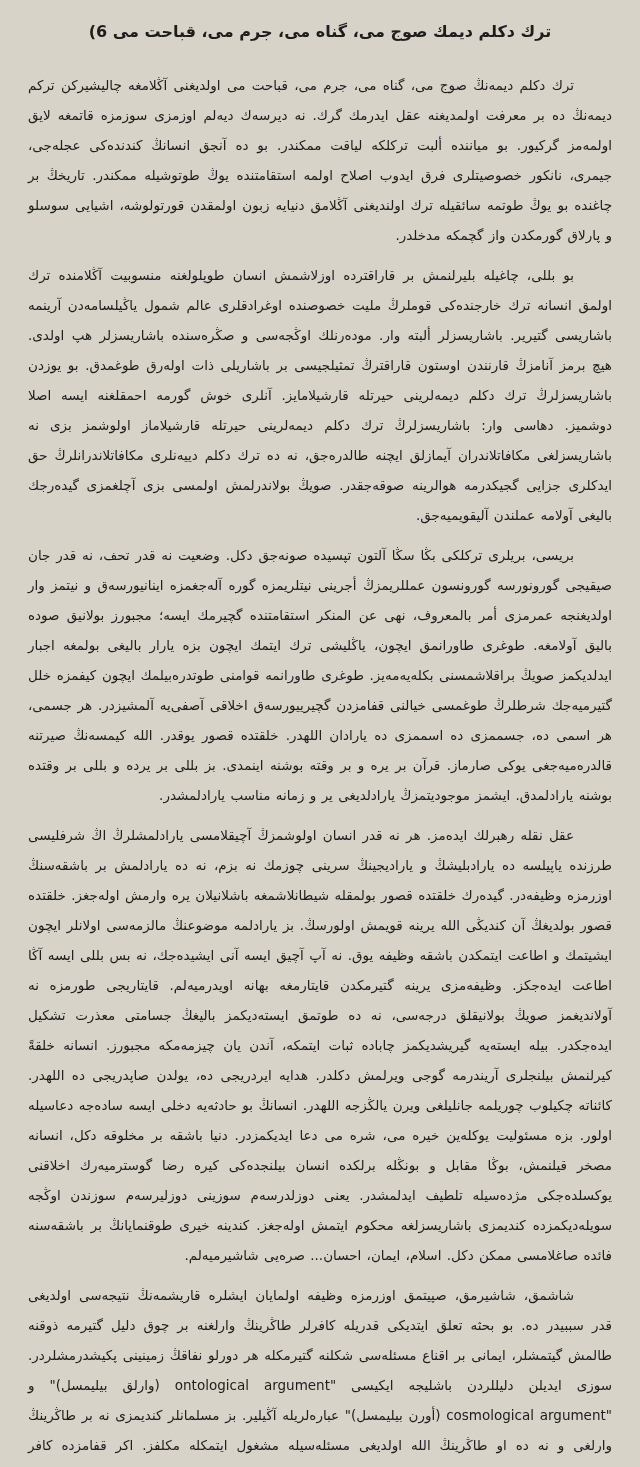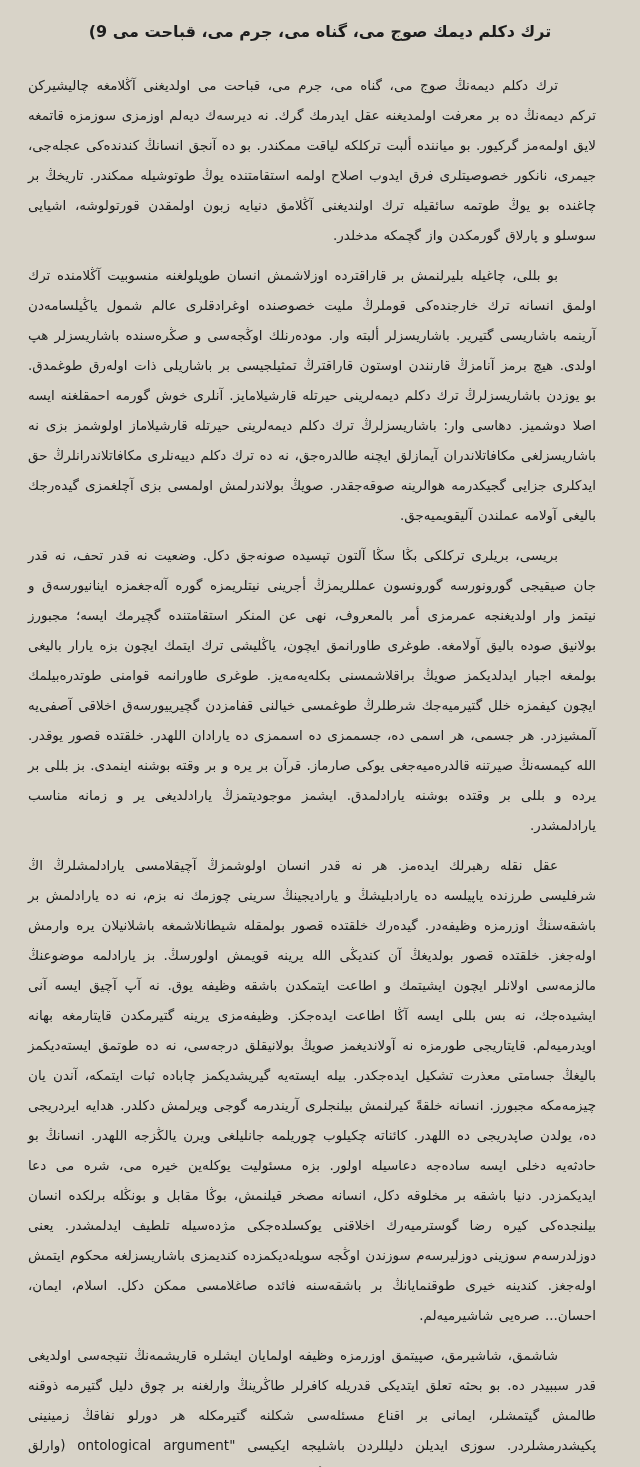--- a/index.html
+++ b/index.html
@@ -27,28 +27,28 @@
     text-align:center;
     margin:4px 0 26px 0;
     line-height:1.5;
   }
   p.body-par{
     font-size:13.5px;
     line-height:30px;
     text-align:justify;
     text-justify:inter-word;
     text-indent:38px;
-    margin:0 16px 10px 0;
+    margin:0 0 10px 0;
     word-spacing:1px;
   }
 </style>
 </head>
 <body>
 
 <div class="page">
-  <h1 class="title">ترك دكلم ديمك صوج مى، گناه مى، جرم مى، قباحت مى 9)</h1>
+  <h1 class="title">ترك دكلم ديمك صوج مى، گناه مى، جرم مى، قباحت مى 6)</h1>
   <p class="body-par">ترك دكلم ديمه‌نڭ صوج مى، گناه مى، جرم مى، قباحت مى اولديغنى آڭلامغه چاليشيركن تركم ديمه‌نڭ ده بر معرفت اولمديغنه عقل ايدرمك گرك. نه ديرسه‌ك ديه‌لم اوزمزى سوزمزه قاتمغه لايق اولمه‌مز گركيور. بو مياننده ألبت تركلكه لياقت ممكندر. بو ده آنجق انسانڭ كندنده‌كى عجله‌جى، جيمرى، نانكور خصوصيتلرى فرق ايدوب اصلاح اولمه استقامتنده يوڭ طوتوشيله ممكندر. تاريخڭ بر چاغنده بو يوڭ طوتمه سائقيله ترك اولنديغنى آڭلامق دنيايه زبون اولمقدن قورتولوشه، اشيايى سوسلو و پارلاق گورمكدن واز گچمكه مدخلدر.</p>
   <p class="body-par">بو بللى، چاغيله بليرلنمش بر قاراقترده اوزلاشمش انسان طوپلولغنه منسوبيت آڭلامنده ترك اولمق انسانه ترك خارجنده‌كى قوملرڭ مليت خصوصنده اوغرادقلرى عالم شمول ياڭيلسامه‌دن آرينمه باشاريسى گتيرير. باشاريسزلر ألبته وار. موده‌رنلك اوڭجه‌سى و صڭره‌سنده باشاريسزلر هپ اولدى. هيچ برمز آنامزڭ قارنندن اوستون قاراقترڭ تمثيلجيسى بر باشاريلى ذات اوله‌رق طوغمدق. بو يوزدن باشاريسزلرڭ ترك دكلم ديمه‌لرينى حيرتله قارشيلامايز. آنلرى خوش گورمه احمقلغنه ايسه اصلا دوشميز. دهاسى وار: باشاريسزلرڭ ترك دكلم ديمه‌لرينى حيرتله قارشيلاماز اولوشمز بزى نه باشاريسزلغى مكافاتلاندران آيمازلق ايچنه طالدره‌جق، نه ده ترك دكلم دييه‌نلرى مكافاتلاندرانلرڭ حق ايدكلرى جزايى گجيكدرمه هوالرينه صوقه‌جقدر. صويڭ بولاندرلمش اولمسى بزى آچلغمزى گيده‌رجك باليغى آولامه عملندن آليقويميه‌جق.</p>
   <p class="body-par">بريسى، بريلرى تركلكى بڭا سڭا آلتون تپسيده صونه‌جق دكل. وضعيت نه قدر تحف، نه قدر جان صيقيجى گورونورسه گورونسون عمللريمزڭ أجرينى نيتلريمزه گوره آله‌جغمزه اينانيورسه‌ق و نيتمز وار اولديغنجه عمرمزى أمر بالمعروف، نهى عن المنكر استقامتنده گچيرمك ايسه؛ مجبورز بولانيق صوده باليق آولامغه. طوغرى طاورانمق ايچون، ياڭليشى ترك ايتمك ايچون بزه يارار باليغى بولمغه اجبار ايدلديكمز صويڭ براقلاشمسنى بكله‌يه‌مه‌يز. طوغرى طاورانمه قوامنى طوتدره‌بيلمك ايچون كيفمزه خلل گتيرميه‌جك شرطلرڭ طوغمسى خيالنى قفامزدن گچيرييورسه‌ق اخلاقى آصفى‌يه آلمشيزدر. هر جسمى، هر اسمى ده، جسممزى ده اسممزى ده يارادان اللهدر. خلقتده قصور يوقدر. الله كيمسه‌نڭ صيرتنه قالدره‌ميه‌جغى يوكى صارماز. قرآن بر يره و بر وقته بوشنه اينمدى. بز بللى بر يرده و بللى بر وقتده بوشنه يارادلمدق. ايشمز موجوديتمزڭ يارادلديغى ير و زمانه مناسب يارادلمشدر.</p>
   <p class="body-par">عقل نقله رهبرلك ايده‌مز. هر نه قدر انسان اولوشمزڭ آچيقلامسى يارادلمشلرڭ اڭ شرفليسى طرزنده ياپيلسه ده يارادبليشڭ و ياراديجينڭ سرينى چوزمك نه بزم، نه ده يارادلمش بر باشقه‌سنڭ اوزرمزه وظيفه‌در. گيده‌رك خلقتده قصور بولمقله شيطانلاشمغه باشلانيلان يره وارمش اوله‌جغز. خلقتده قصور بولديغڭ آن كنديڭى الله يرينه قويمش اولورسڭ. بز يارادلمه موضوعنڭ مالزمه‌سى اولانلر ايچون ايشيتمك و اطاعت ايتمكدن باشقه وظيفه يوق. نه آپ آچيق ايسه آنى ايشيده‌جك، نه بس بللى ايسه آڭا اطاعت ايده‌جكز. وظيفه‌مزى يرينه گتيرمكدن قايتارمغه بهانه اويدرميه‌لم. قايتاريجى طورمزه نه آولانديغمز صويڭ بولانيقلق درجه‌سى، نه ده طوتمق ايسته‌ديكمز باليغڭ جسامتى معذرت تشكيل ايده‌جكدر. بيله ايسته‌يه گيريشديكمز چاباده ثبات ايتمكه، آندن يان چيزمه‌مكه مجبورز. انسانه خلقةً كيرلنمش بيلنجلرى آريندرمه گوجى ويرلمش دكلدر. هدايه ايردريجى ده، يولدن صاپدريجى ده اللهدر. كائناته چكيلوب چوريلمه جانليلغى ويرن يالڭزجه اللهدر. انسانڭ بو حادثه‌يه دخلى ايسه ساده‌جه دعاسيله اولور. بزه مسئوليت يوكله‌ين خيره مى، شره مى دعا ايديكمزدر. دنيا باشقه بر مخلوقه دكل، انسانه مصخر قيلنمش، بوڭا مقابل و بونڭله برلكده انسان بيلنجده‌كى كيره رضا گوسترميه‌رك اخلاقنى يوكسلده‌جكى مژده‌سيله تلطيف ايدلمشدر. يعنى دوزلدرسه‌م سوزينى دوزليرسه‌م سوزندن اوڭجه سويله‌ديكمزده كنديمزى باشاريسزلغه محكوم ايتمش اوله‌جغز. كندينه خيرى طوقنمايانڭ بر باشقه‌سنه فائده صاغلامسى ممكن دكل. اسلام، ايمان، احسان... صره‌يى شاشيرميه‌لم.</p>
   <p class="body-par">شاشمق، شاشيرمق، صپيتمق اوزرمزه وظيفه اولمايان ايشلره قاريشمه‌نڭ نتيجه‌سى اولديغى قدر سببيدر ده. بو بحثه تعلق ايتديكى قدريله كافرلر طاڭرينڭ وارلغنه بر چوق دليل گتيرمه ذوقنه طالمش گيتمشلر، ايمانى بر اقناع مسئله‌سى شكلنه گتيرمكله هر دورلو نفاقڭ زمينينى پكيشدرمشلردر. سوزى ايديلن دليللردن باشليجه ايكيسى "ontological argument (وارلق بيليمسل)" و "cosmological argument (أورن بيليمسل)" عباره‌لريله آڭيلير. بز مسلمانلر كنديمزى نه بر طاڭرينڭ وارلغى و نه ده او طاڭرينڭ الله اولديغى مسئله‌سيله مشغول ايتمكله مكلفز. اكر قفامزده كافر ته‌اولوگيسنه دائر فكرلر دونمكده ايسه؛ بوڭا سبب اسلامى اعتقادى بر زنگينلك اوله‌رق قاورامقدن اوزاق طوتولوشمز و گيده‌رك اعتقادى زنگينلك قاورامندن محروم براقيليشمزدر. اسلامى شفا اوله‌رق فرق ايتمه يولى كندى ياره‌سندن خبردار اولمايانه قاپالى طوتولمشدر.</p>
 
 </div>
 
 </body></html>

